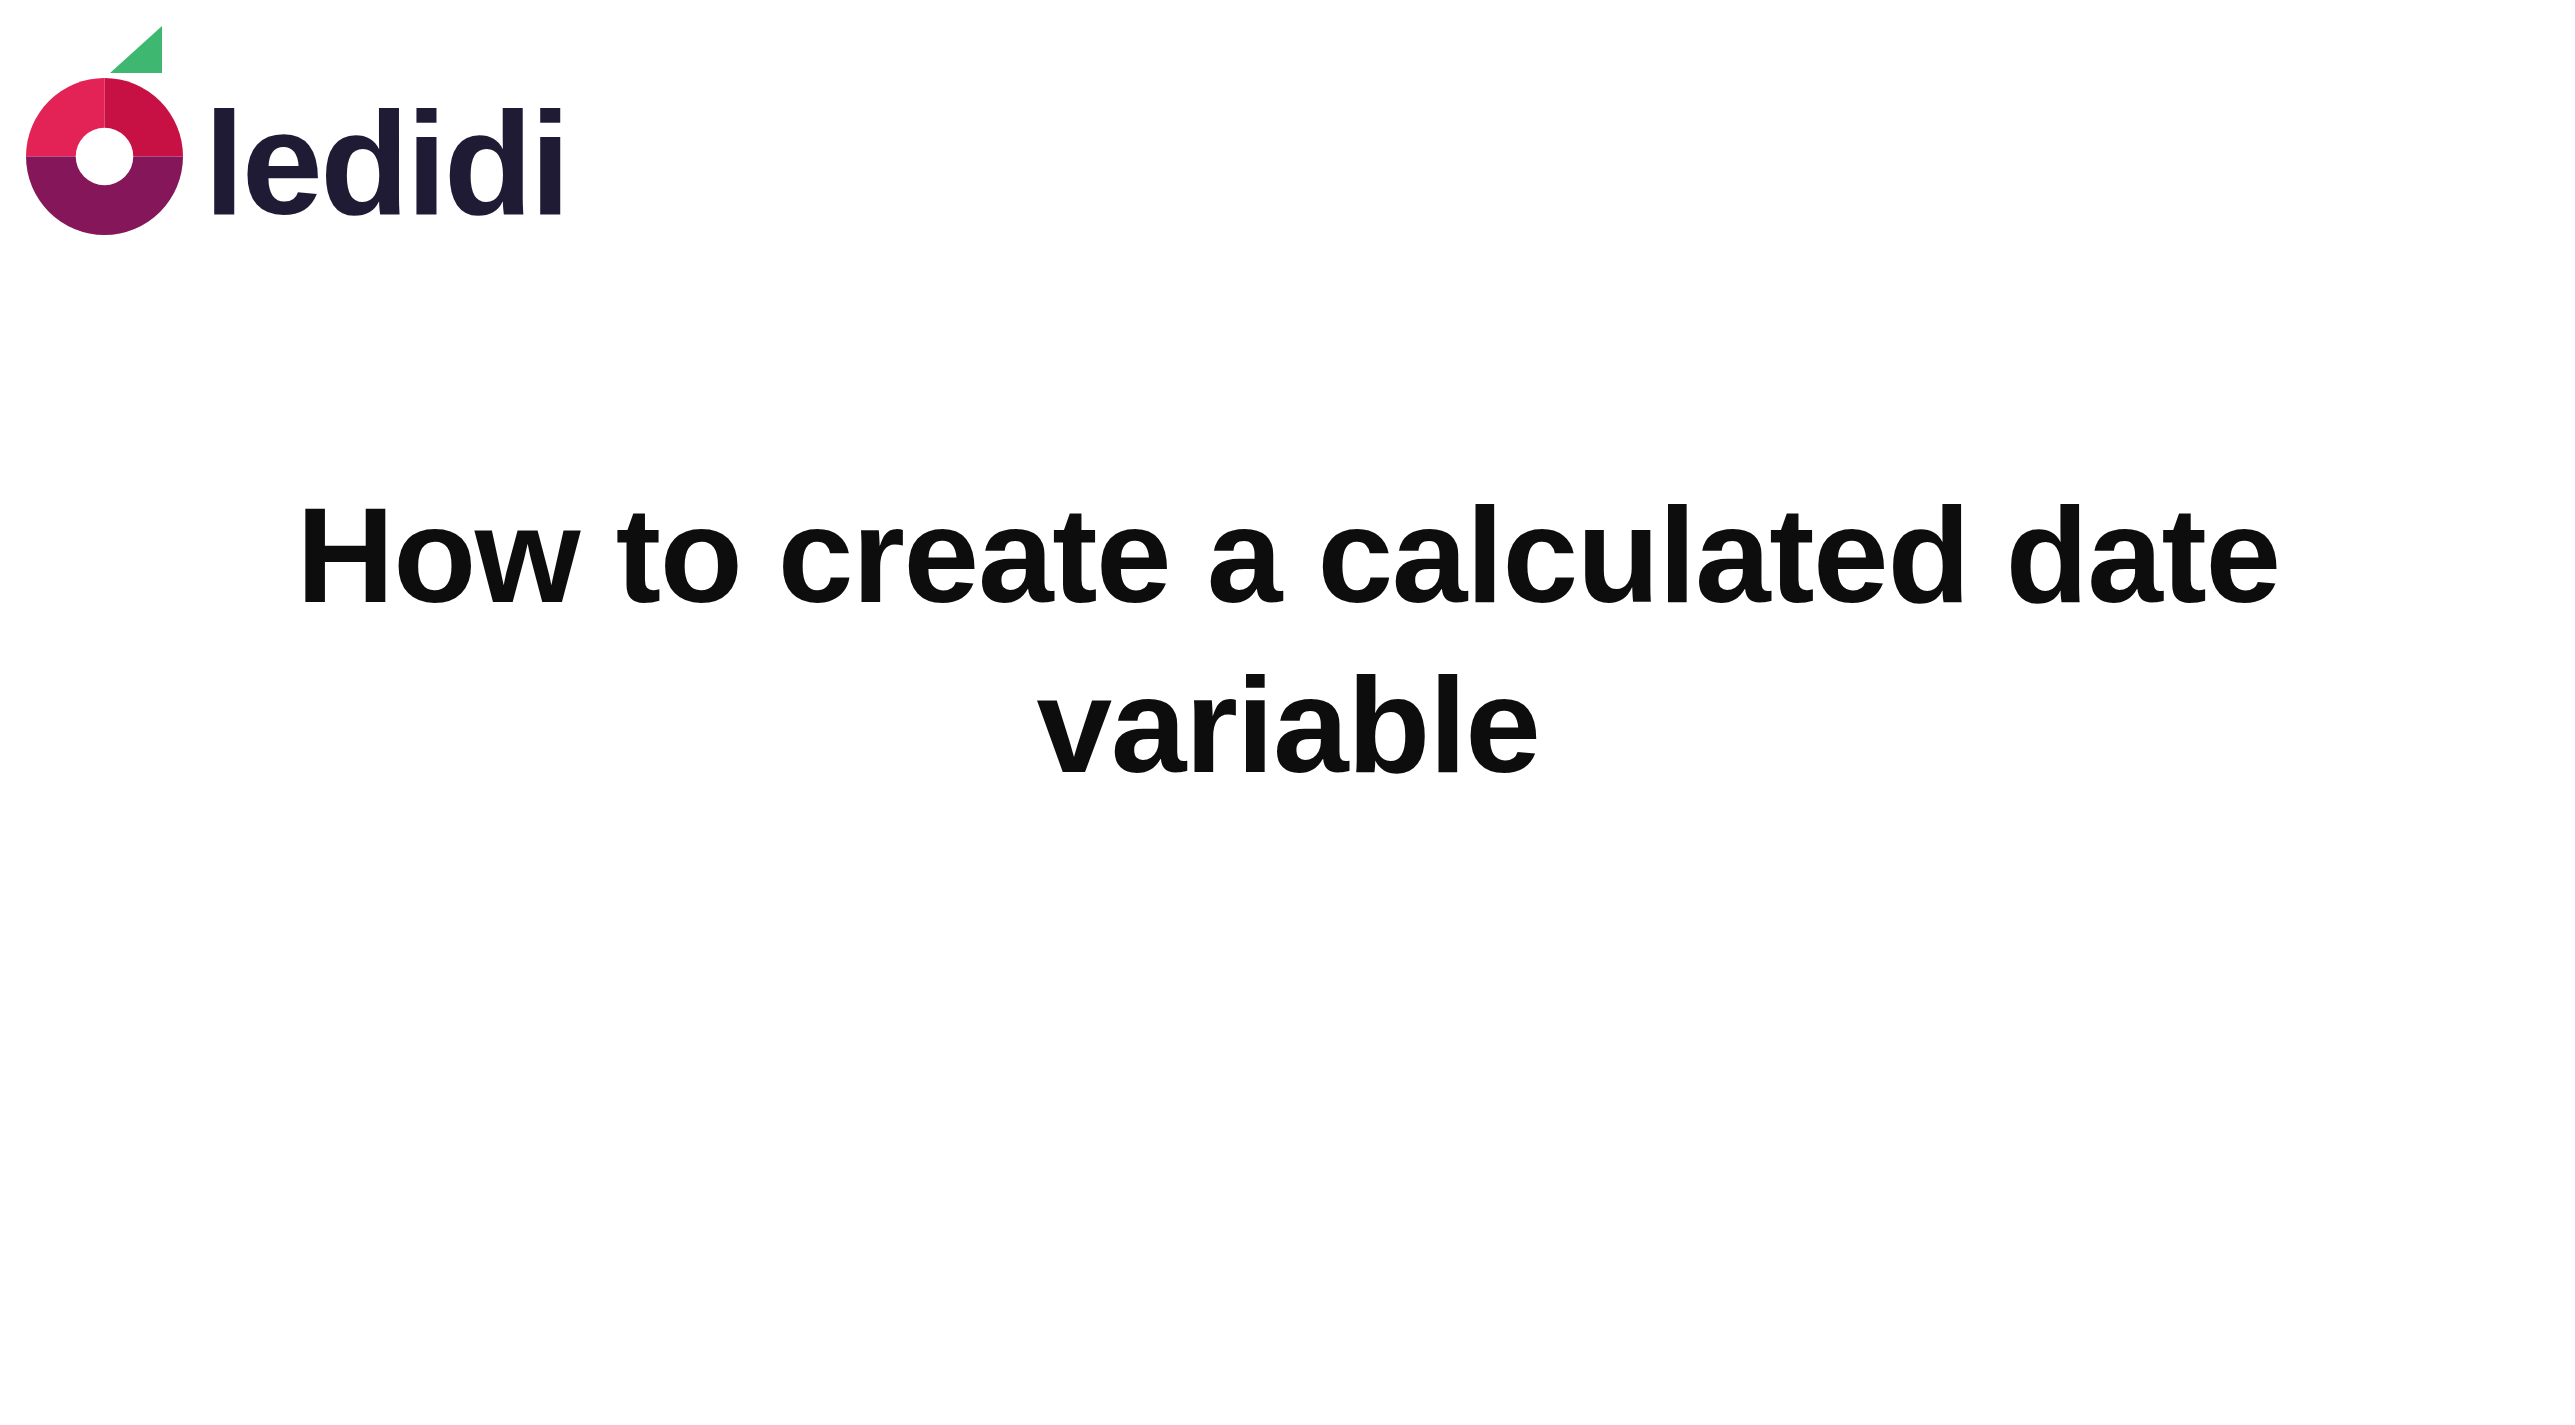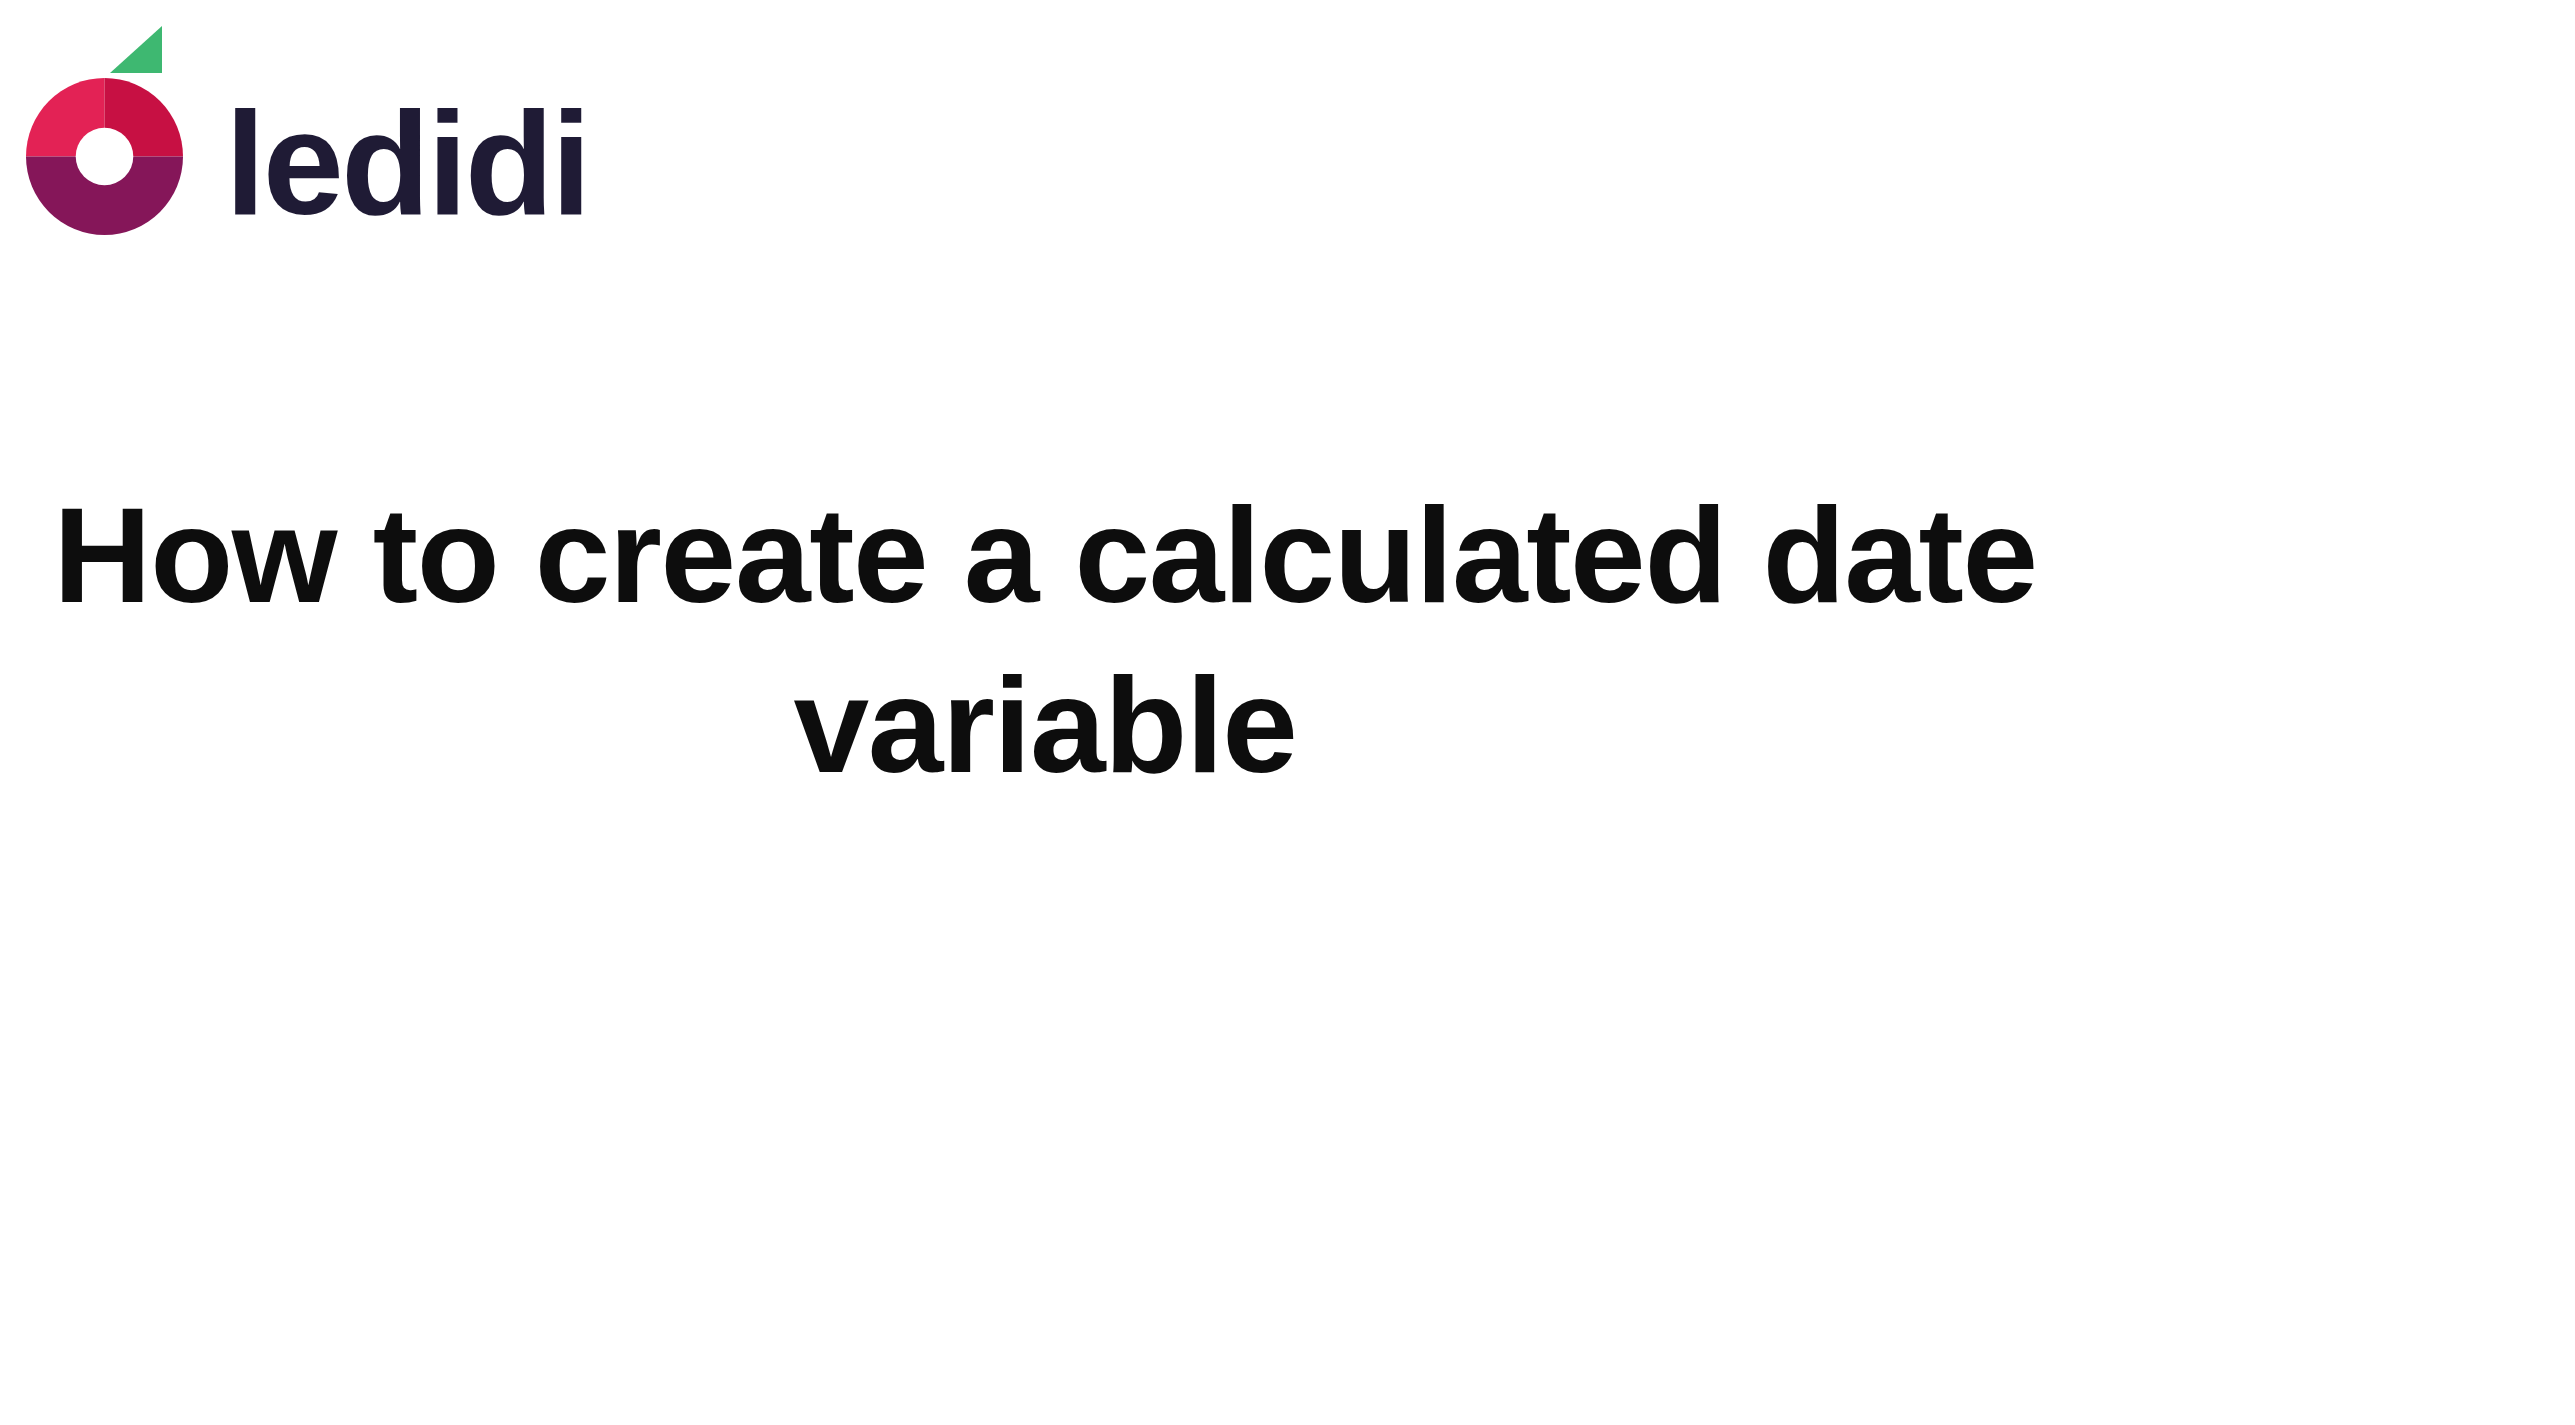--- a/index.html
+++ b/index.html
@@ -15,21 +15,20 @@
       font-family: -apple-system, BlinkMacSystemFont, 'Segoe UI', Helvetica, Arial, sans-serif;
       position: relative;
     }
     
     .logo-container {
       position: absolute;
       top: 26px;
       left: 26px;
       display: flex;
       align-items: flex-end;
-      gap: 21px;
     }
     
     .logo-icon {
       width: 178px;
       height: 209px;
       position: relative;
     }
     
     .logo-leaf {
       position: absolute;
@@ -55,21 +54,21 @@
       line-height: 0.9;
       padding-bottom: 5.2px;
     }
     
     .title-container {
       position: absolute;
       top: 470px;
       left: 0;
       right: 0;
       display: flex;
-      justify-content: flex-start;
+      justify-content: center;
       align-items: center;
     }
     
     .title-text {
       font-size: 136px;
       font-weight: 600;
       color: #0d0d0d;
       text-align: center;
       letter-spacing: -0.01em;
       line-height: 1.25;

